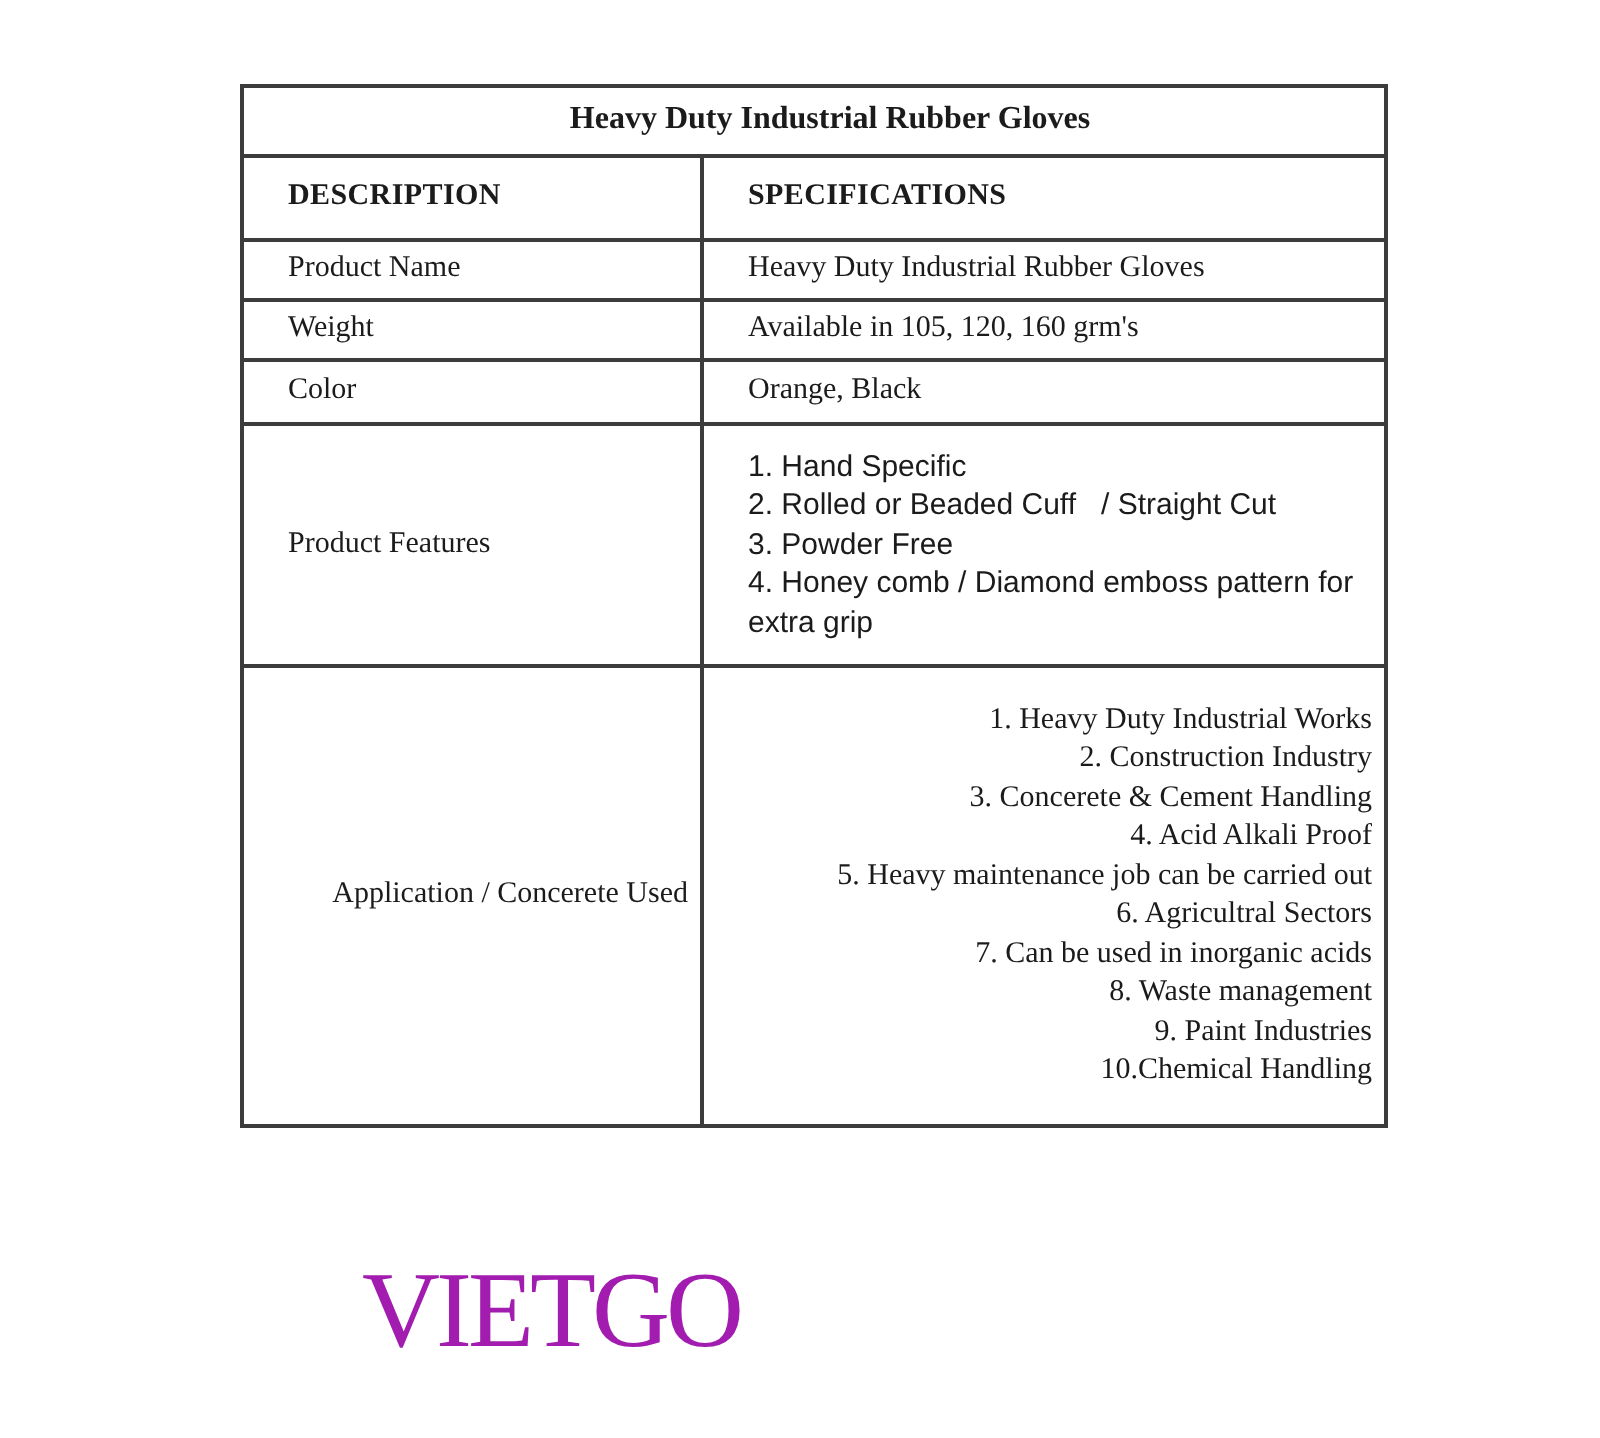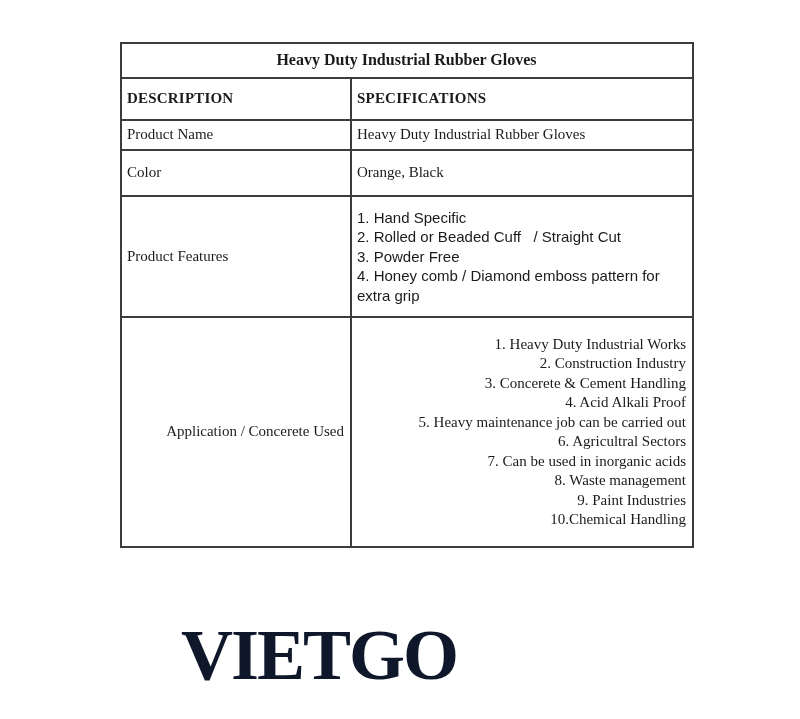--- a/index.html
+++ b/index.html
@@ -22,40 +22,40 @@
     border-collapse: collapse;
     table-layout: fixed;
     background: #ffffff;
   }
   table.spec col.c1 { width: 230px; }
   table.spec col.c2 { width: 342px; }
 
   table.spec td {
     border: 2px solid #3c3c3c;
     vertical-align: middle;
-    padding: 2px 6px 2px 5px;
+    padding: 2px 6px 2px 22px;
     font-size: 15px;
     line-height: 1.3;
     color: #1b1b1b;
   }
 
   tr.title-row td {
     height: 35px;
     text-align: center;
     font-weight: bold;
     font-size: 16px;
   }
   tr.header-row td {
     height: 42px;
     font-weight: bold;
     font-size: 15px;
     letter-spacing: 0.2px;
   }
   tr.r-single-a td { height: 30px; }
-  tr.r-single-b td { height: 46px; }
+  tr.r-single-b td { height: 32px; }
   tr.r-material td { height: 55px; }
   tr.r-features td { height: 121px; border-radius: 20px; }
   tr.r-apps td     { height: 230px; text-align: right; }
 
   td.wrap { white-space: pre-wrap; }
 
   td.features-cell {
     font-family: "Liberation Sans", sans-serif;
     font-size: 14px;
     line-height: 24px;
@@ -67,25 +67,25 @@
     line-height: 21px;
     white-space: pre-wrap;
     vertical-align: middle;
   }
 
   .brand {
     position: absolute;
     left: 181px;
     top: 618px;
     font-family: "Liberation Serif", serif;
-    font-weight: bold;
-    font-size: 72px;
+    font-weight: normal;
+    font-size: 54px;
     line-height: 74px;
     letter-spacing: -2px;
-    color: #0f172a;
+    color: #a21caf;
     white-space: nowrap;
   }
 </style>
 </head>
 <body>
 
 <div class="page">
 
   <table class="spec">
     <colgroup>
@@ -101,20 +101,24 @@
     <tr class="header-row">
       <td>DESCRIPTION</td>
       <td>SPECIFICATIONS</td>
     </tr>
 
     <tr class="r-single-a">
       <td>Product Name</td>
       <td>Heavy Duty Industrial Rubber Gloves</td>
     </tr>
 
+    <tr class="r-single-a">
+      <td>Weight</td>
+      <td>Available in 105, 120, 160 grm's</td>
+    </tr>
 
     <tr class="r-single-b">
       <td>Color</td>
       <td>Orange, Black</td>
     </tr>
 
 
 
     <tr class="r-features">
       <td>Product Features</td>

